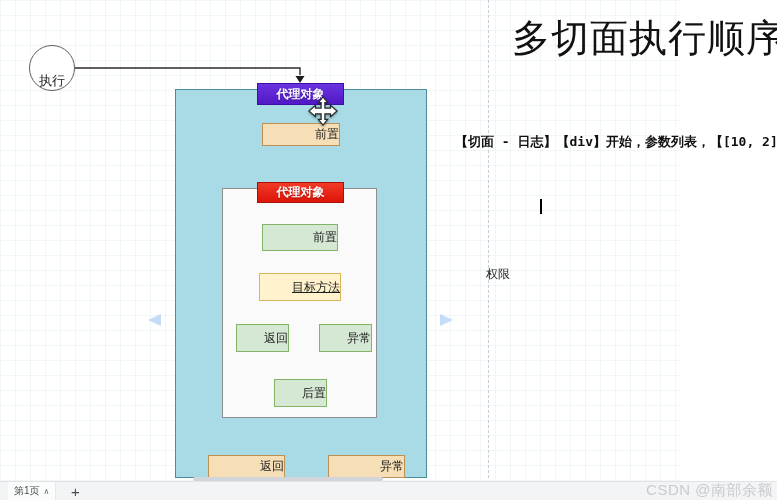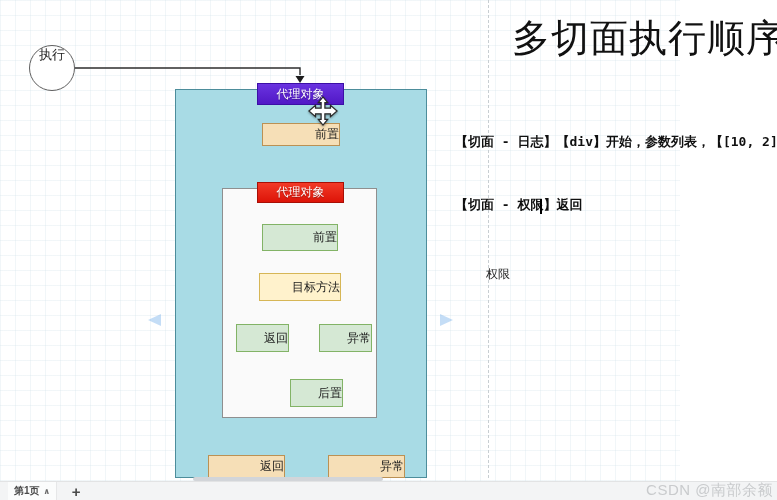--- a/index.html
+++ b/index.html
@@ -19,58 +19,58 @@
 
   .page-title {
     left:512px; top:13px; width:260px; height:46px;
     font-size:38px; font-weight:500; color:#111; letter-spacing:1px;
     white-space:nowrap;
   }
 
   .start-circle {
     left:29px; top:45px; width:46px; height:46px; border-radius:50%;
     background:#fff; border:1.5px solid #5f5f5f;
-    display:flex; align-items:flex-start; justify-content:center;
+    display:flex; align-items:flex-end; justify-content:center;
     font-size:13px; color:#222;
   }
 
   .outer-box {
     left:175px; top:89px; width:252px; height:389px;
     background:#a8dbe5; border:1px solid #4d8d9b;
   }
 
   .inner-white {
     left:222px; top:188px; width:155px; height:230px;
     background:#fafafa; border:1px solid #8f8f8f;
   }
 
   .hdr-box {
     display:flex; align-items:center; justify-content:center;
-    font-size:12px; font-weight:normal; color:#fff;
+    font-size:12px; font-weight:bold; color:#fff;
     text-shadow:0 1px 1px rgba(0,0,0,.35);
   }
   .proxy-purple { left:257px; top:83px; width:87px; height:22px;
     background:linear-gradient(#6a33e0,#5118c6); border:1px solid #3c0fa6; }
   .proxy-red { left:257px; top:182px; width:87px; height:21px;
     background:linear-gradient(#f23a27,#dd1408); border:1px solid #a80f06; }
 
   .node {
     display:flex; align-items:center; justify-content:flex-end;
     font-size:12px; color:#1c1c1c;
   }
   .tan   { background:#f6dfb7; border:1px solid #bb9154; }
   .green { background:#d5e8d4; border:1px solid #82b366; }
-  .yellow{ background:#fff2cc; border:1px solid #d6b656; }
+  .yellow{ background:#fff2cc; border:1px solid #d6b656;text-decoration:underline; }
 
   .tan-pre       { left:262px; top:123px; width:78px; height:23px; }
   .green-pre     { left:262px; top:224px; width:76px; height:27px; }
   .yellow-target { left:259px; top:273px; width:82px; height:28px; }
   .green-ret     { left:236px; top:324px; width:53px; height:28px; }
   .green-exc     { left:319px; top:324px; width:53px; height:28px; }
-  .green-post    { left:274px; top:379px; width:53px; height:28px;margin-left:16px; }
+  .green-post    { left:274px; top:379px; width:53px; height:28px; }
   .tan-ret-b     { left:208px; top:455px; width:77px; height:23px; }
   .tan-exc-b     { left:328px; top:455px; width:77px; height:23px; }
 
   .connectors { left:0; top:0; width:777px; height:500px; pointer-events:none; }
 
   .page-break { left:488px; top:0; height:478px; width:0;
     border-left:1px dashed #c8ced2; }
 
   .console {
     left:455px; top:89px; width:320px;
@@ -92,21 +92,21 @@
   .hint-right { left:440px; top:314px;
     border-top:6px solid transparent; border-bottom:6px solid transparent;
     border-left:13px solid #7db4ea; }
 
   .hscroll { left:193px; top:477px; width:190px; height:4px;
     background:#d2d5d9; border-radius:2px; }
 
   .footer {
     position:absolute; left:0; top:481px; width:777px; height:19px;
     background:#f3f4f5; border-top:1px solid #e2e3e4;
-    display:flex; align-items:center;font-weight:bold;
+    display:flex; align-items:center;
   }
   .page-tab {
     margin-left:8px; height:19px; padding:0 6px;
     background:#fbfcfc; border-right:1px solid #e6e7e8;
     display:flex; align-items:center; gap:4px;
     font-size:10px; color:#4a4a4a;
   }
   .chev { font-size:8px; color:#6a6a6a; }
   .add-page { margin-left:10px; font-size:15px; color:#4a4a4a;
     width:18px; text-align:center; cursor:default; }
@@ -196,21 +196,20 @@
 
   <svg class="abs move-icon" viewBox="0 0 32 32">
     <path d="M16,1 L21,7 L18,7 L18,13 L24,13 L24,10 L31,16 L24,22 L24,19 L18,19 L18,25 L21,25 L16,31 L11,25 L14,25 L14,19 L8,19 L8,22 L1,16 L8,10 L8,13 L14,13 L14,7 L11,7 Z" fill="#ffffff" stroke="#2a2a2a" stroke-width="1.3"></path>
   </svg>
 
   <div class="abs hint-arrow hint-left"></div>
   <div class="abs hint-arrow hint-right"></div>
 
   <div class="abs console">
     <div>【切面 - 日志】【div】开始，参数列表，【[10, 2]】</div>
-    <div>【切面 - 权限】返回</div>
     
   </div>
   <div class="abs caret"></div>
 
   <div class="abs perm-label">权限</div>
 
   <div class="abs hscroll"></div>
 </div>
 
 <div class="footer">

